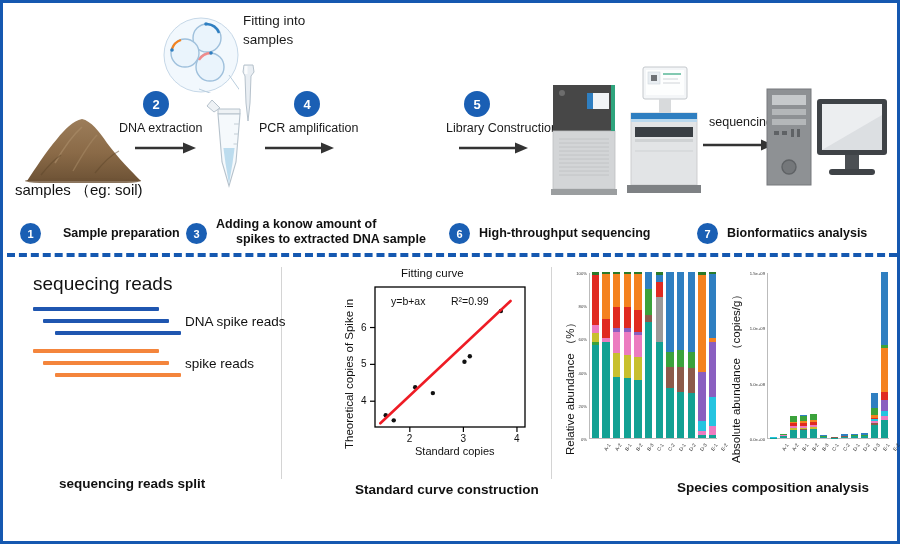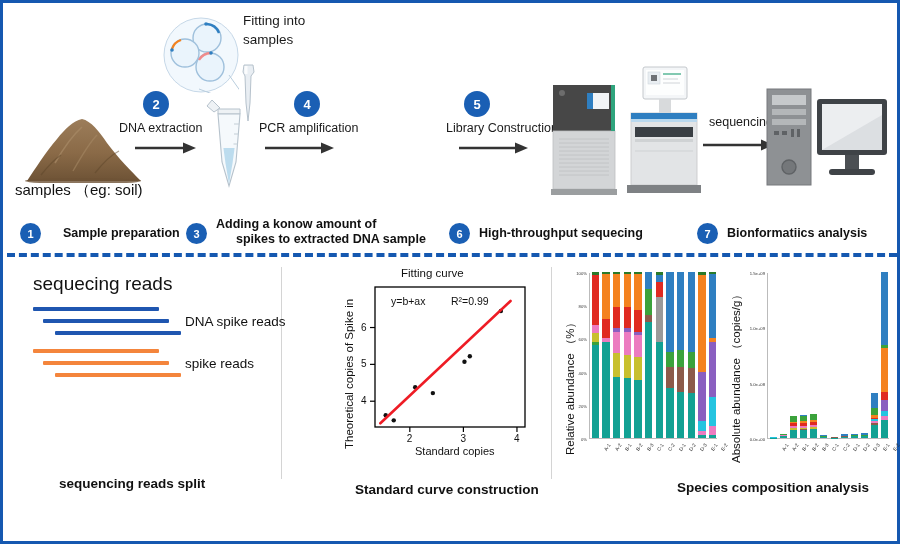--- a/index.html
+++ b/index.html
@@ -280,21 +280,21 @@
     </div>
 
     <div class="step-badge small" style="left:17px; top:220px;">1</div>
     <div class="caption" style="left:60px; top:224px;">Sample preparation</div>
 
     <div class="step-badge small" style="left:183px; top:220px;">3</div>
     <div class="caption" style="left:213px; top:215px;">Adding a konow amount of</div>
     <div class="caption" style="left:213px; top:230px;margin-left:20px;">spikes to extracted DNA sample</div>
 
     <div class="step-badge small" style="left:446px; top:220px;">6</div>
-    <div class="caption" style="left:476px; top:224px;">High-throughput sequecing</div>
+    <div class="caption" style="left:476px; top:224px;">High-throughput sequencing</div>
 
     <div class="step-badge small" style="left:694px; top:220px;">7</div>
     <div class="caption" style="left:724px; top:224px;">Bionformatiics analysis</div>
   </div>
 
   <div id="divider"></div>
 
   <div id="bottom-panel">
 
     <div class="vsep" style="left:278px;"></div>

